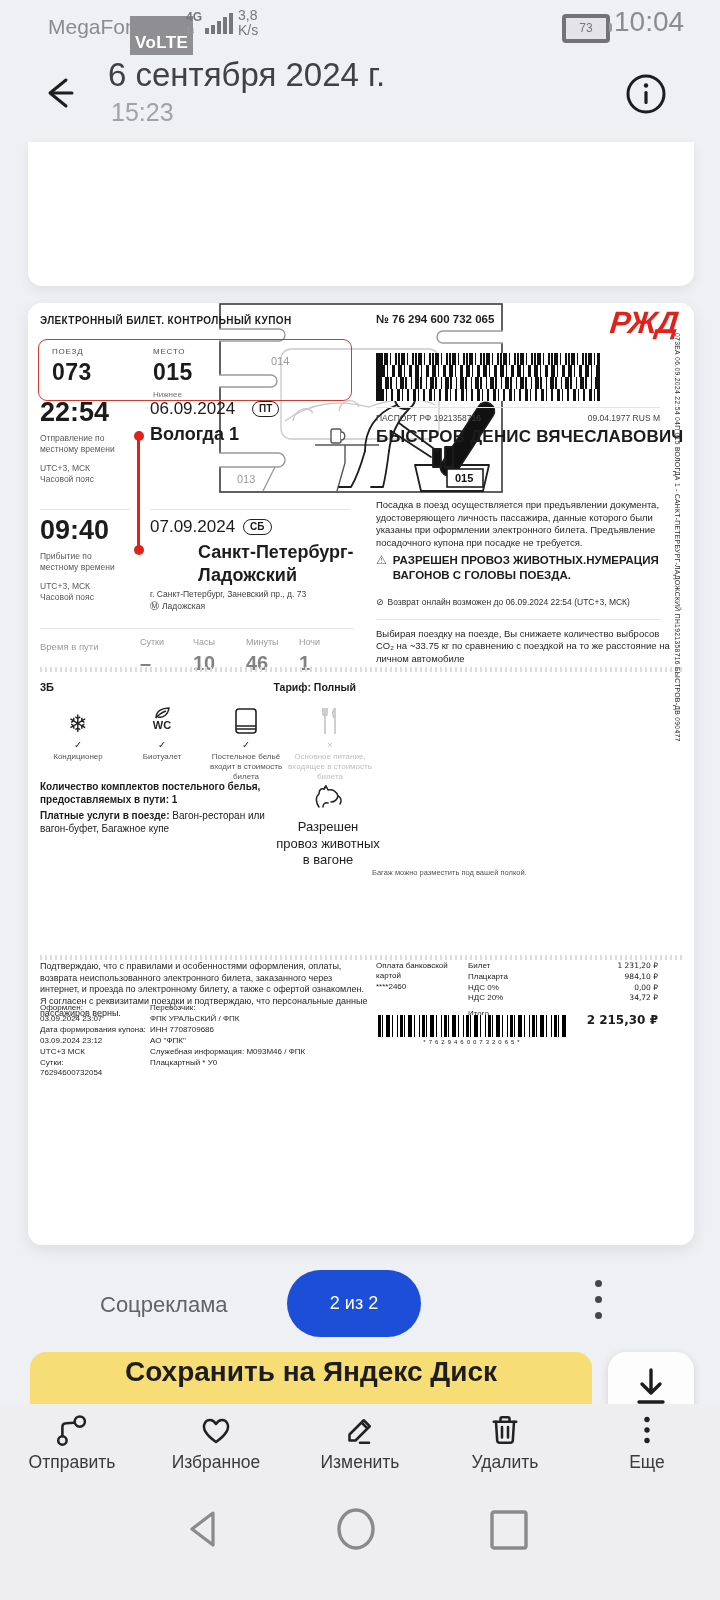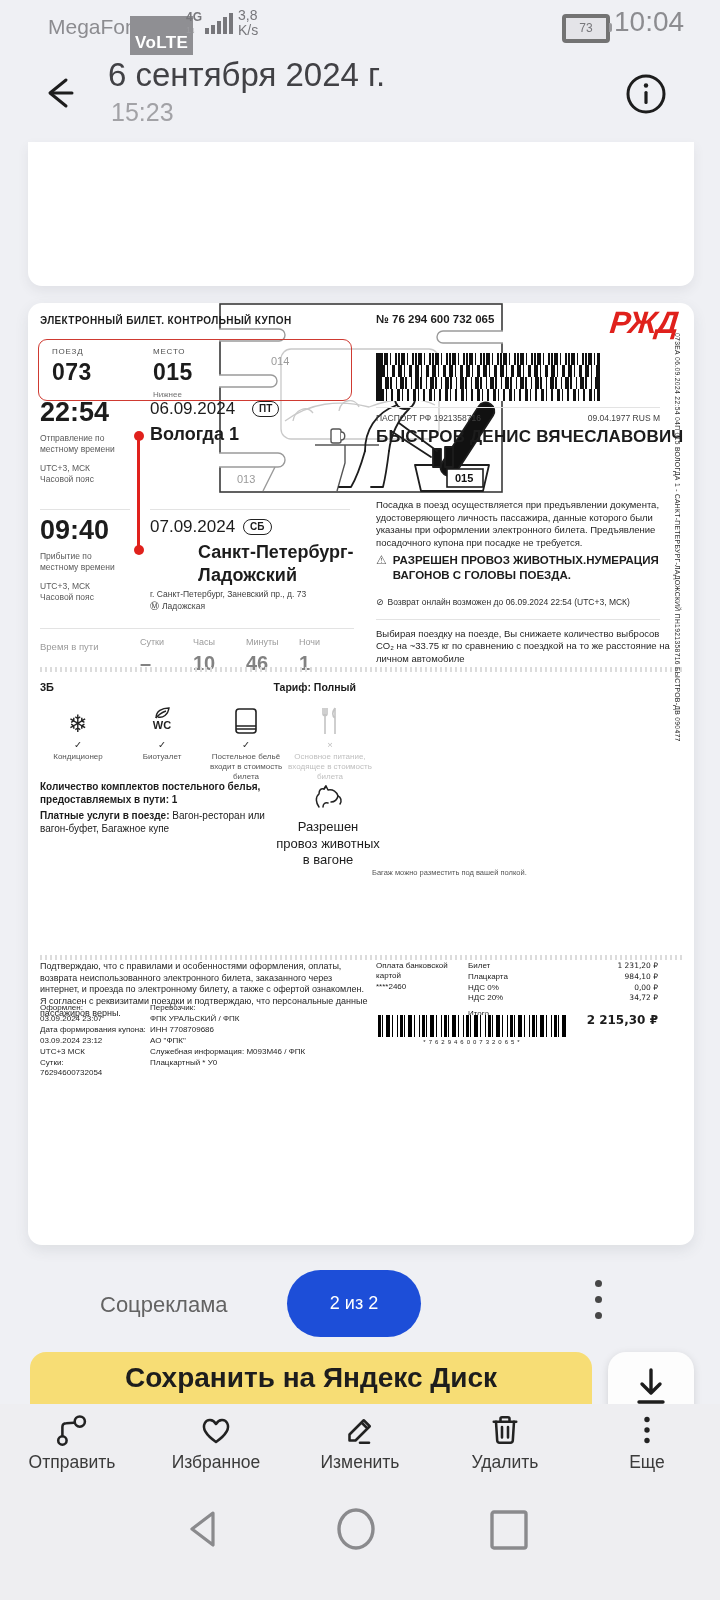--- a/index.html
+++ b/index.html
@@ -135,21 +135,21 @@
           letter-spacing:.3px;color:#2e2e2e;}
 
   
   .ad-label{position:absolute;left:100px;top:1292px;font-size:22px;color:#636363;}
   .pill{position:absolute;left:287px;top:1270px;width:134px;height:67px;border-radius:34px;
         background:#1d4ed8;color:#fff;font-size:18px;display:flex;align-items:center;justify-content:center;text-align:right;}
   .dots3{position:absolute;left:588px;top:1280px;width:20px;display:flex;flex-direction:column;gap:9px;align-items:center;}
   .dots3 i{width:7px;height:7px;border-radius:50%;background:#474747;}
   .save-btn{position:absolute;left:30px;top:1352px;width:562px;height:72px;border-radius:16px;
             background:#F7DD75;color:#1d1d1d;font-size:28px;font-weight:700;text-align:center;
-            padding-top:10px;box-sizing:border-box;z-index:1;}
+            padding-top:4px;box-sizing:border-box;z-index:1;}
   .dl-btn{position:absolute;left:608px;top:1352px;width:86px;height:72px;border-radius:18px;
           background:#fdfdfd;box-shadow:0 2px 8px rgba(0,0,0,.12);z-index:1;
           display:flex;justify-content:center;padding-top:14px;box-sizing:border-box;}
   .toolbar{position:absolute;left:0;top:1404px;width:720px;height:196px;background:#eeeef1;z-index:2;}
   .tb{position:absolute;top:8px;width:130px;text-align:center;}
   .tb .lbl{margin-top:4px;font-size:17.5px;color:#3b3b3b;}
   .tb1{left:7px;} .tb2{left:151px;} .tb3{left:295px;} .tb4{left:440px;} .tb5{left:582px;}
   .navtri{position:absolute;left:183px;top:104px;}
   .navcir{position:absolute;left:333px;top:102px;}
   .navsq{position:absolute;left:488px;top:104px;}

